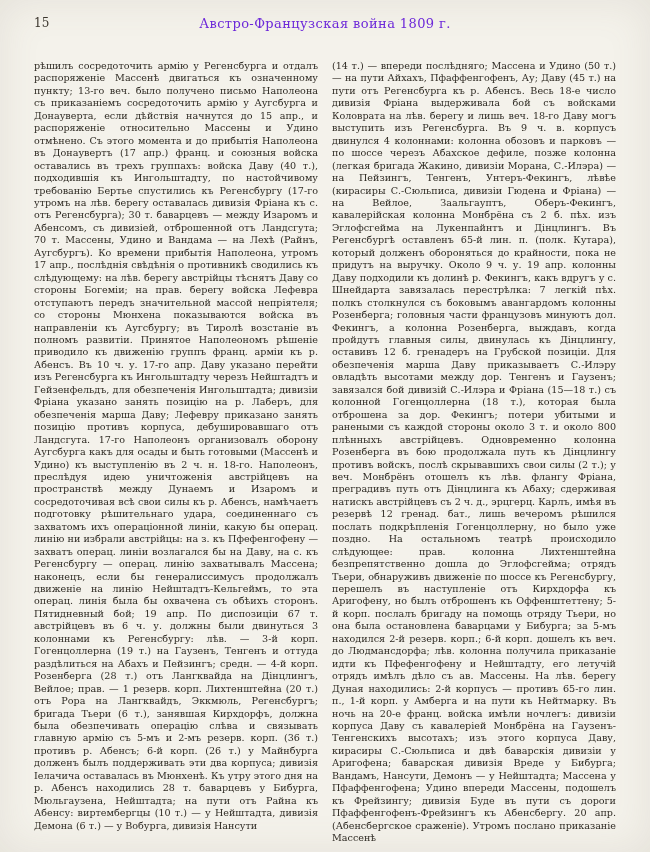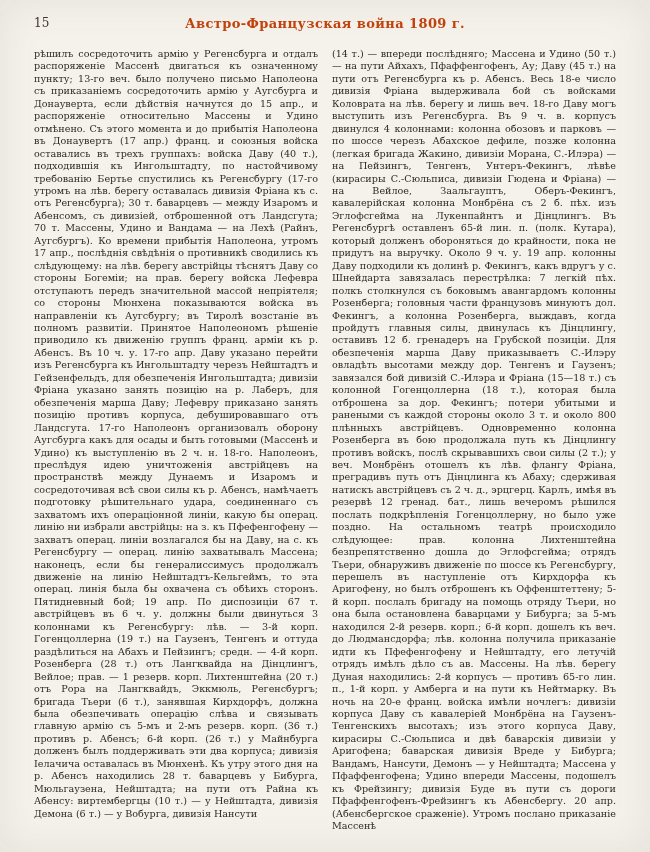--- a/index.html
+++ b/index.html
@@ -21,40 +21,41 @@
   }
   .page-number {
     position:absolute;
     left:34px; top:16px;
     font-size:12px;
     color:#3a352c;
   }
   .header-title {
     display:block;
     text-align:center;
-    font-weight:bold;
+    font-weight:normal;
     font-size:13px;
     letter-spacing:0.4px;
-    color:#c2410c;
+    color:#6d28d9;
   }
   .columns {
     display:flex;
     gap:14px;
     padding:8px 34px 0 34px;
     height:796px;
     overflow:hidden;
   }
   .col {
     flex:1 1 0;
     font-size:9.6px;
     line-height:12.45px;
     text-align:justify;
     text-justify:inter-word;
     overflow:hidden;
     color:#2e2a23;
+    margin-top:12px;
   }
 </style>
 </head>
 <body>
 
 <div class="page">
   <div class="page-header">
     <span class="page-number">15</span>
     <span class="header-title">Австро-Французская война 1809 г.</span>
   </div>

